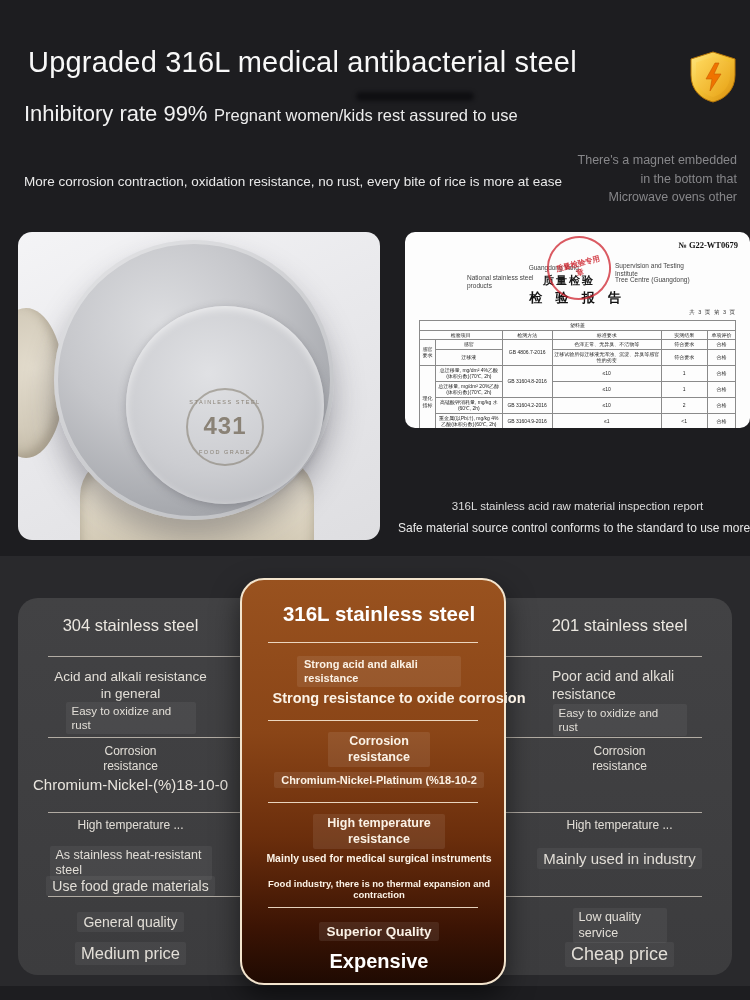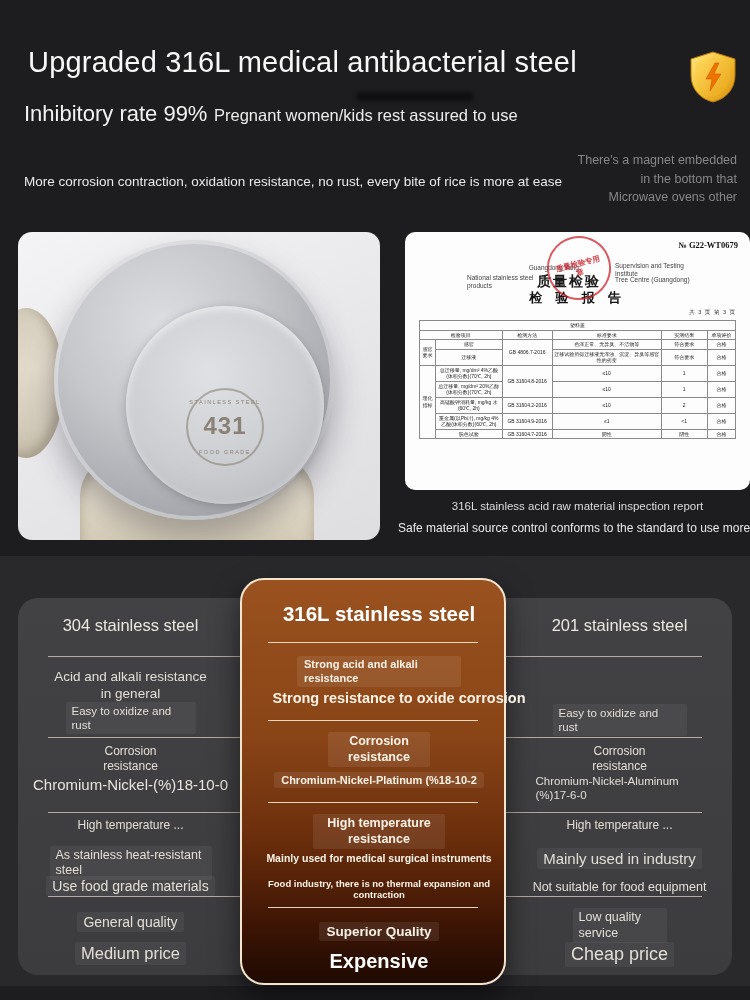--- a/index.html
+++ b/index.html
@@ -28,28 +28,28 @@
        box-shadow:0 18px 30px rgba(50,50,60,.35), inset 0 0 0 4px rgba(255,255,255,.35);}
   .bowl-inner{left:72px;top:66px;width:198px;height:198px;border-radius:50%;
        background:radial-gradient(circle at 42% 34%,#e0e1e4 0%,#cccdd1 55%,#b0b2b7 100%);
        box-shadow:inset 0 3px 8px rgba(255,255,255,.6), 0 2px 8px rgba(80,80,90,.35);}
   .stamp{left:60px;top:82px;width:74px;height:74px;border-radius:50%;
        border:2px solid rgba(130,122,108,.55);color:#8a8276;text-align:center;}
   .stamp .s-top{position:absolute;top:9px;left:0;right:0;font-size:5.5px;letter-spacing:1.5px;}
   .stamp .s-num{position:absolute;top:22px;left:0;right:0;font-size:24px;font-weight:bold;letter-spacing:1px;}
   .stamp .s-bot{position:absolute;bottom:9px;left:0;right:0;font-size:5.5px;letter-spacing:1.5px;}
   
-  .cert-card{left:405px;top:232px;width:345px;height:258px;border-radius:10px;background:#fdfdfd;color:#222;overflow:hidden;}
+  .cert-card{left:405px;top:232px;width:345px;height:196px;border-radius:10px;background:#fdfdfd;color:#222;overflow:hidden;}
   .report-no{right:12px;top:8px;font-size:8.5px;font-weight:bold;font-family:"Liberation Serif",serif;color:#111;}
   .org{font-size:6.5px;color:#444;line-height:8px;}
   .org-lt{left:84px;top:32px;width:90px;text-align:right;}
   .org-lb{left:62px;top:42px;width:80px;text-align:left;}
   .org-rt{left:210px;top:30px;width:80px;}
   .org-rb{left:210px;top:44px;width:95px;}
-  .cn-overlay{left:0;right:17px;top:41px;text-align:center;font-size:14px;font-weight:bold;
+  .cn-overlay{left:0;right:17px;top:41px;text-align:center;font-size:11px;font-weight:bold;
       font-family:"Liberation Serif",serif;color:#1a1a1a;letter-spacing:2px;}
   .cn-title{left:0;right:0;top:57px;text-align:center;font-size:13px;font-weight:bold;
       font-family:"Liberation Serif",serif;color:#111;letter-spacing:5px;}
   .red-stamp{left:142px;top:4px;width:64px;height:64px;border-radius:50%;
       border:2px solid rgba(205,35,45,.75);transform:rotate(-14deg);
       color:rgba(205,35,45,.85);font-size:7.5px;font-weight:bold;text-align:center;line-height:9px;
       display:flex;align-items:center;justify-content:center;padding:4px;box-sizing:border-box;}
   .page-note{right:14px;top:77px;font-size:5.5px;color:#333;letter-spacing:1px;}
   .cert-table{left:14px;top:88px;width:317px;border-collapse:collapse;table-layout:fixed;
       font-size:5px;line-height:6.5px;color:#222;}
@@ -246,36 +246,35 @@
     <span class="hl">Medium price</span>
   </div>
 </div>
 
 <div class="abs panel-side panel-right">
   <div class="divider" style="top:58px;left:6px;right:30px;"></div>
   <div class="divider" style="top:139px;left:6px;right:30px;"></div>
   <div class="divider" style="top:214px;left:6px;right:30px;"></div>
   <div class="divider" style="top:298px;left:6px;right:30px;"></div>
   <div class="abs zone zoneR hd-side" style="top:18px;">201 stainless steel</div>
+  <div class="abs zone zoneR" style="top:70px;font-size:14px;line-height:17.5px;">
+    <span style="display:inline-block;width:135px;text-align:left;">Poor acid and alkali resistance</span>
+  </div>
   <div class="abs zone zoneR" style="top:106px;font-size:11.5px;line-height:14px;">
     <span class="hl" style="width:122px;text-align:left;">Easy to oxidize and rust</span>
   </div>
   <div class="abs zone zoneR" style="top:146px;font-size:12px;line-height:15px;">
     <span style="display:inline-block;width:80px;">Corrosion resistance</span>
   </div>
-  <div class="abs zone zoneR" style="top:176px;font-size:11.5px;line-height:14px;">
-    <span style="display:inline-block;width:168px;text-align:left;">Chromium-Nickel-Aluminum (%)17-6-0</span>
-  </div>
   <div class="abs zone zoneR" style="top:220px;font-size:12px;line-height:15px;">
     <span style="display:inline-block;width:110px;">High temperature ...</span>
   </div>
   <div class="abs zone zoneR" style="top:250px;font-size:15px;">
     <span class="hl">Mainly used in industry</span>
   </div>
-  <div class="abs zone zoneR" style="top:282px;font-size:12.5px;">Not suitable for food equipment</div>
   <div class="abs zone zoneR" style="top:310px;font-size:12.5px;line-height:15.5px;">
     <span class="hl" style="width:82px;text-align:left;">Low quality service</span>
   </div>
   <div class="abs zone zoneR" style="top:344px;font-size:18px;">
     <span class="hl">Cheap price</span>
   </div>
 </div>
 
 <div class="abs panel-center">
   <div class="cz bold" style="top:22px;font-size:20.5px;color:#fff;">316L stainless steel</div>

